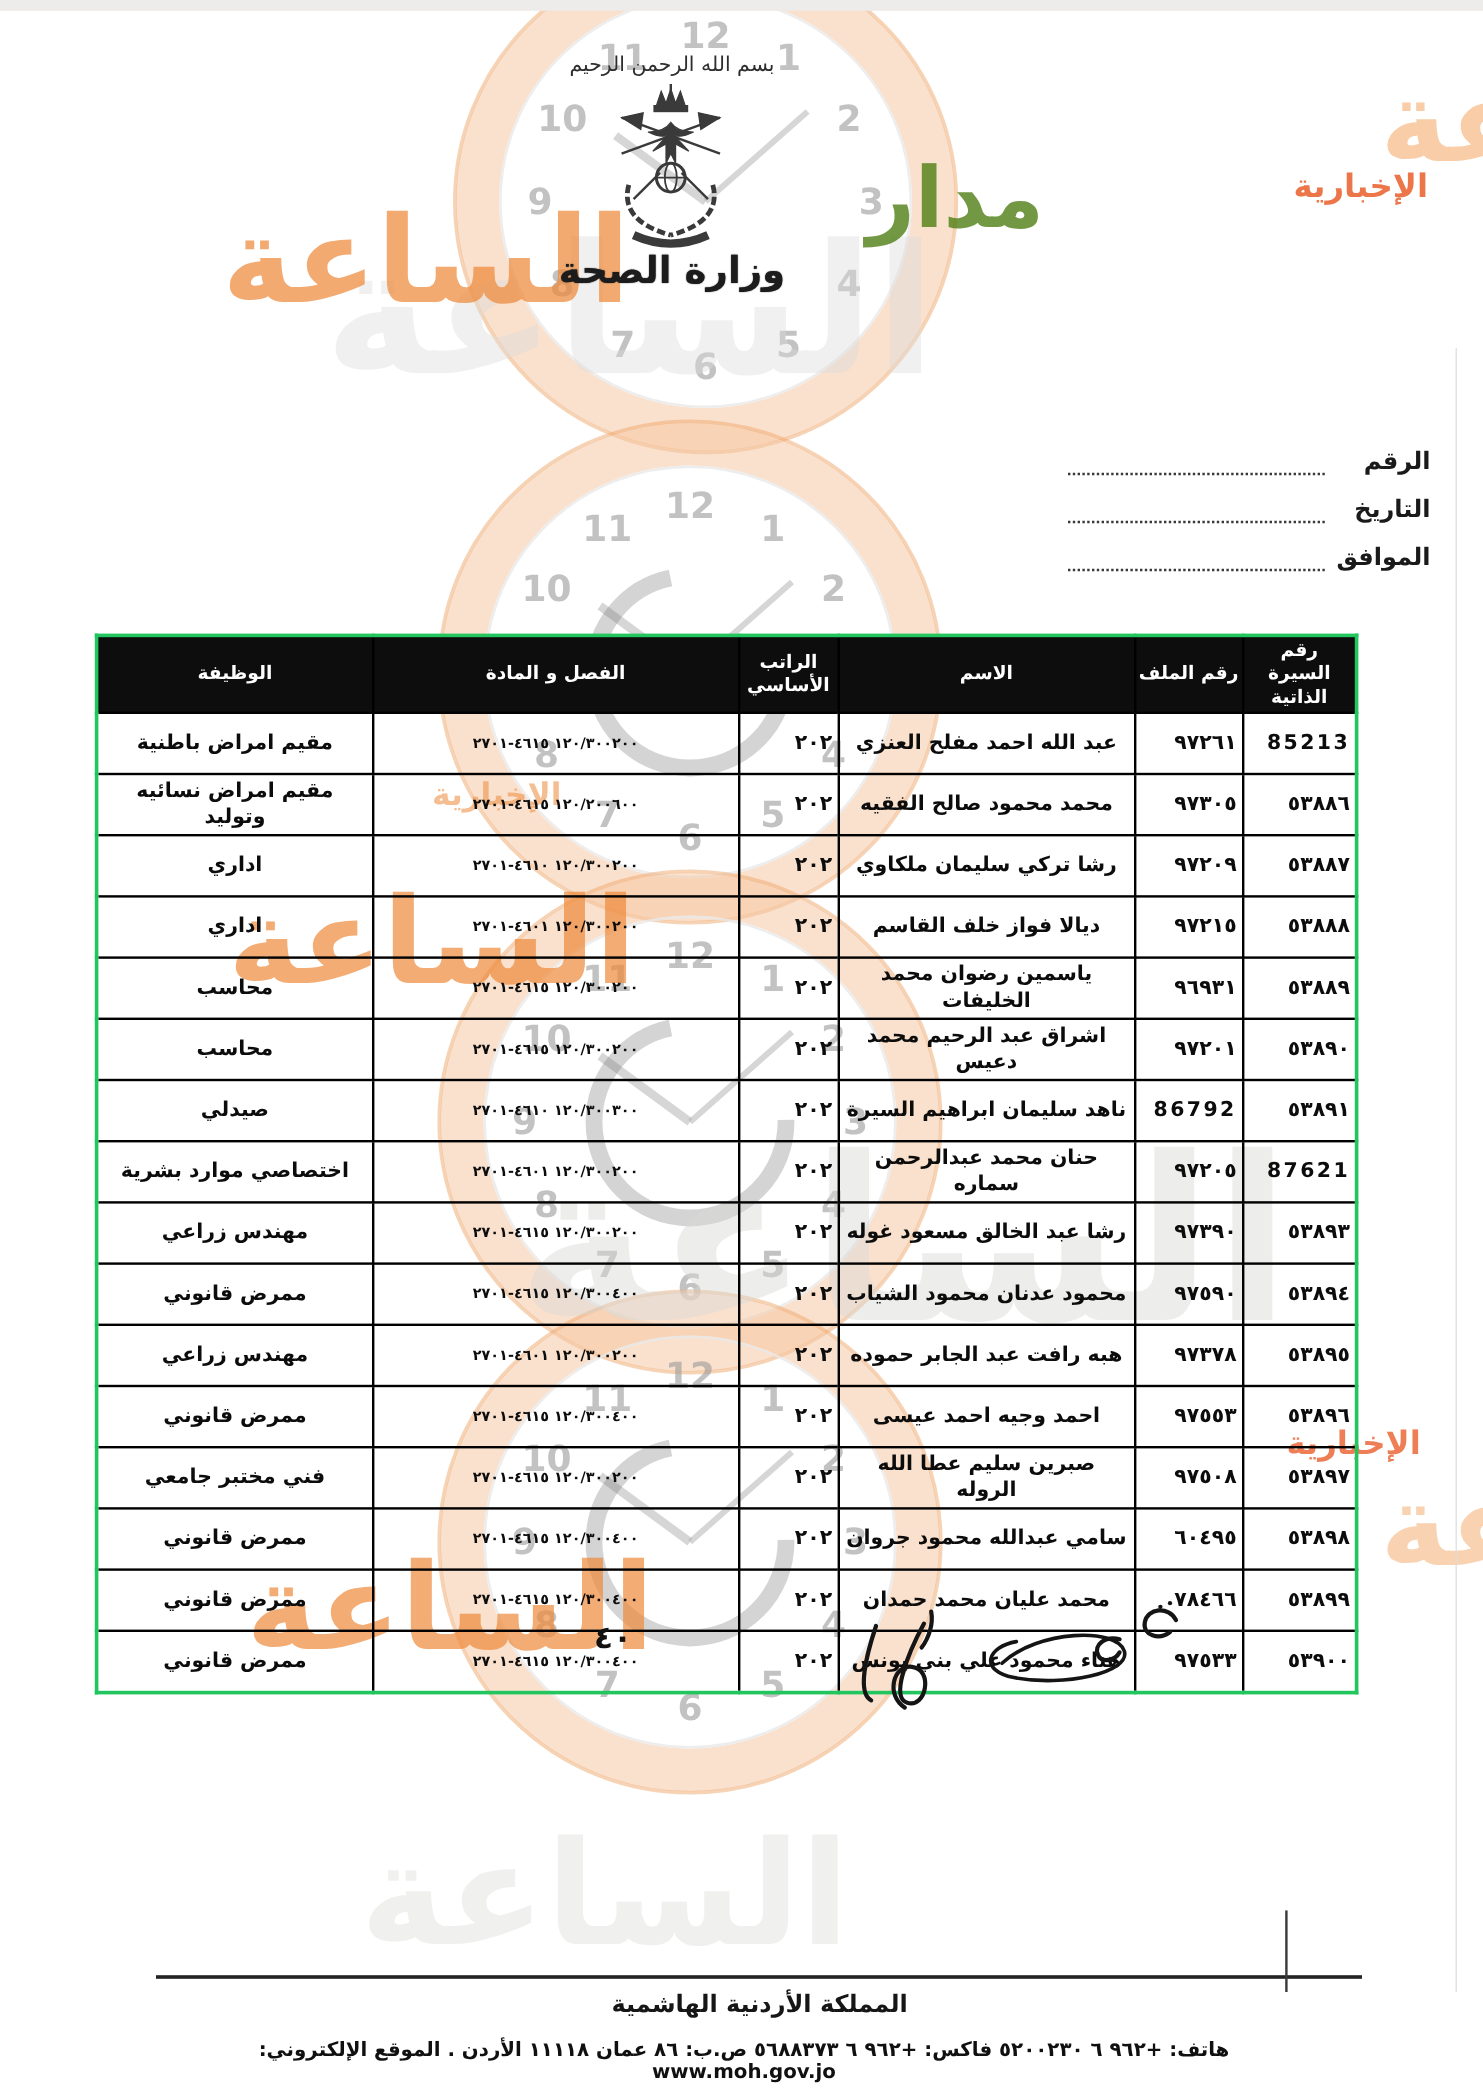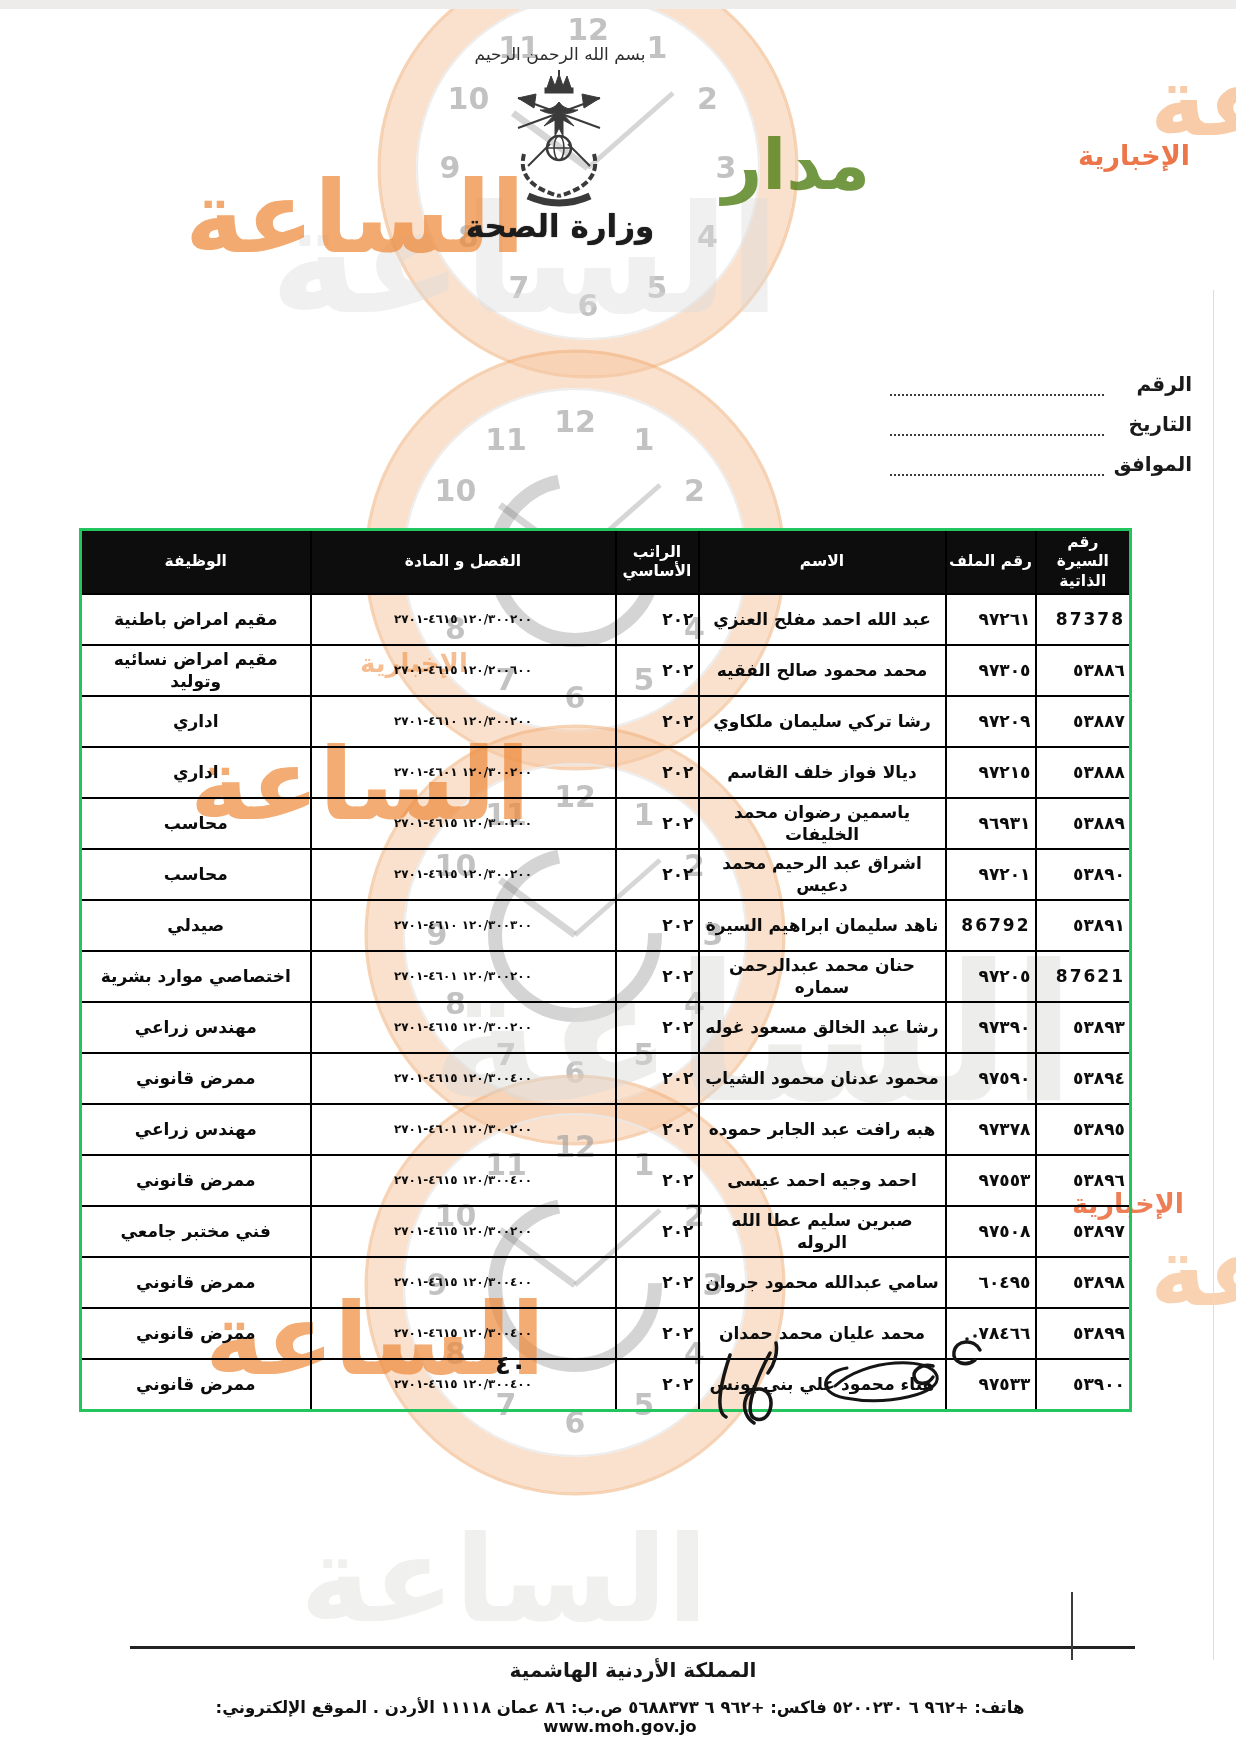--- a/index.html
+++ b/index.html
@@ -196,21 +196,21 @@
           <th class="c-serial">رقم السيرة الذاتية</th>
           <th class="c-file">رقم الملف</th>
           <th class="c-name">الاسم</th>
           <th class="c-salary">الراتب الأساسي</th>
           <th class="c-article">الفصل و المادة</th>
           <th class="c-job">الوظيفة</th>
         </tr>
       </thead>
       <tbody>
       <tr>
-        <td class="c-serial">87378</td>
+        <td class="c-serial">85213</td>
         <td class="c-file">٩٧٢٦١</td>
         <td class="c-name">عبد الله احمد مفلح العنزي</td>
         <td class="c-salary">٢٠٢</td>
         <td class="c-article">١٢٠/٣٠٠٢٠٠ ٤٦١٥-٢٧٠١</td>
         <td class="c-job">مقيم امراض باطنية</td>
       </tr>
 
       <tr>
         <td class="c-serial">٥٣٨٨٦</td>
         <td class="c-file">٩٧٣٠٥</td>

